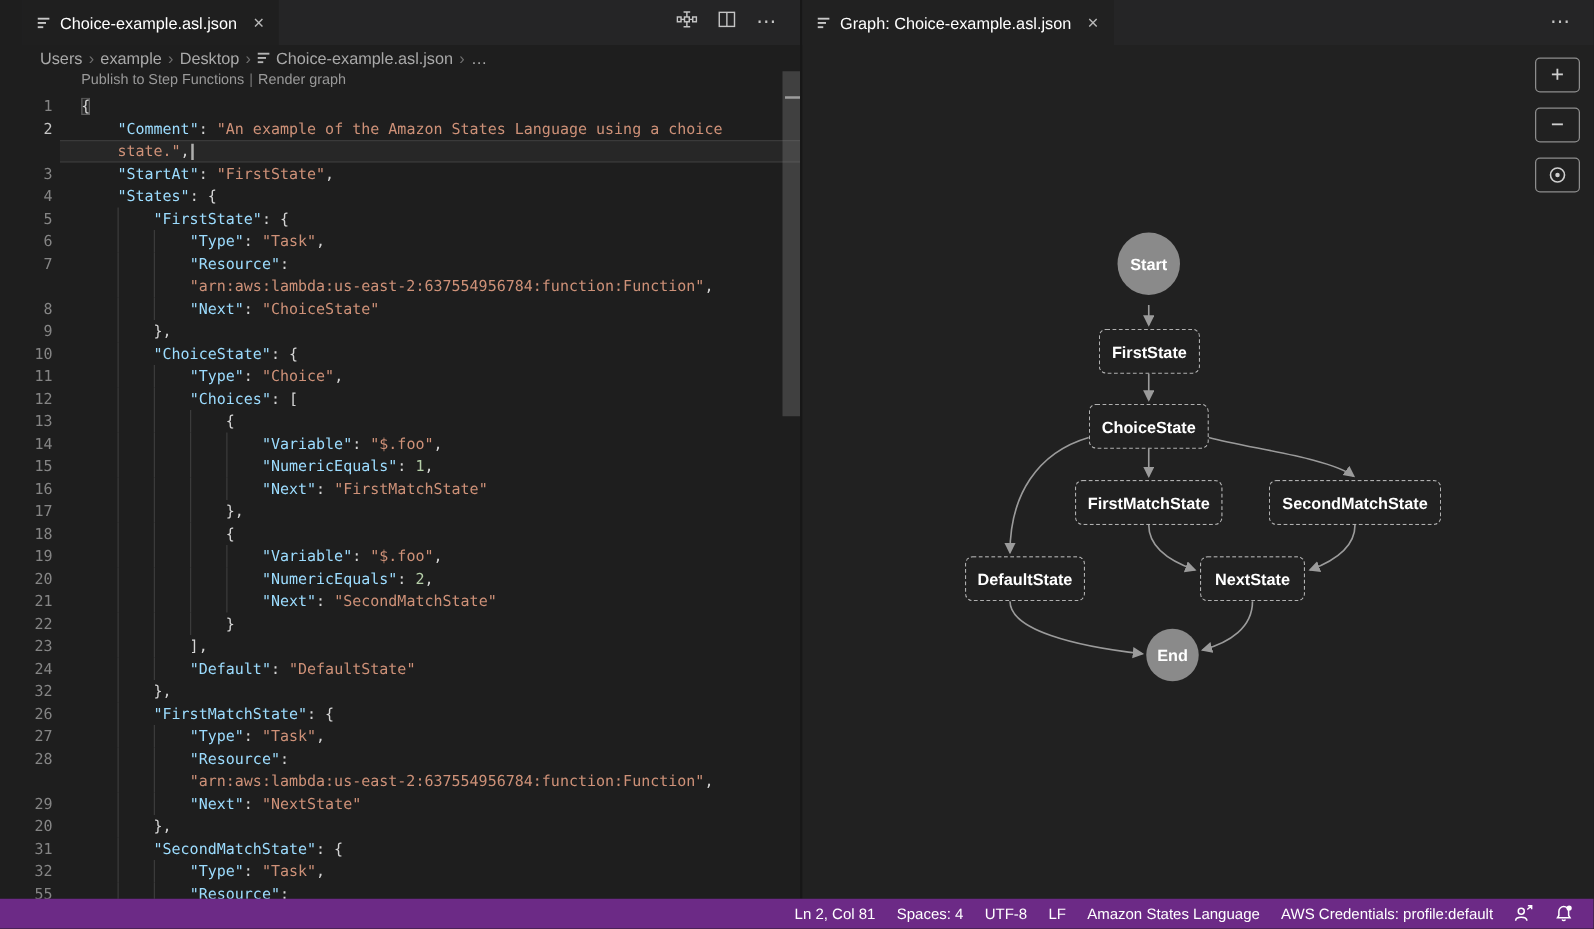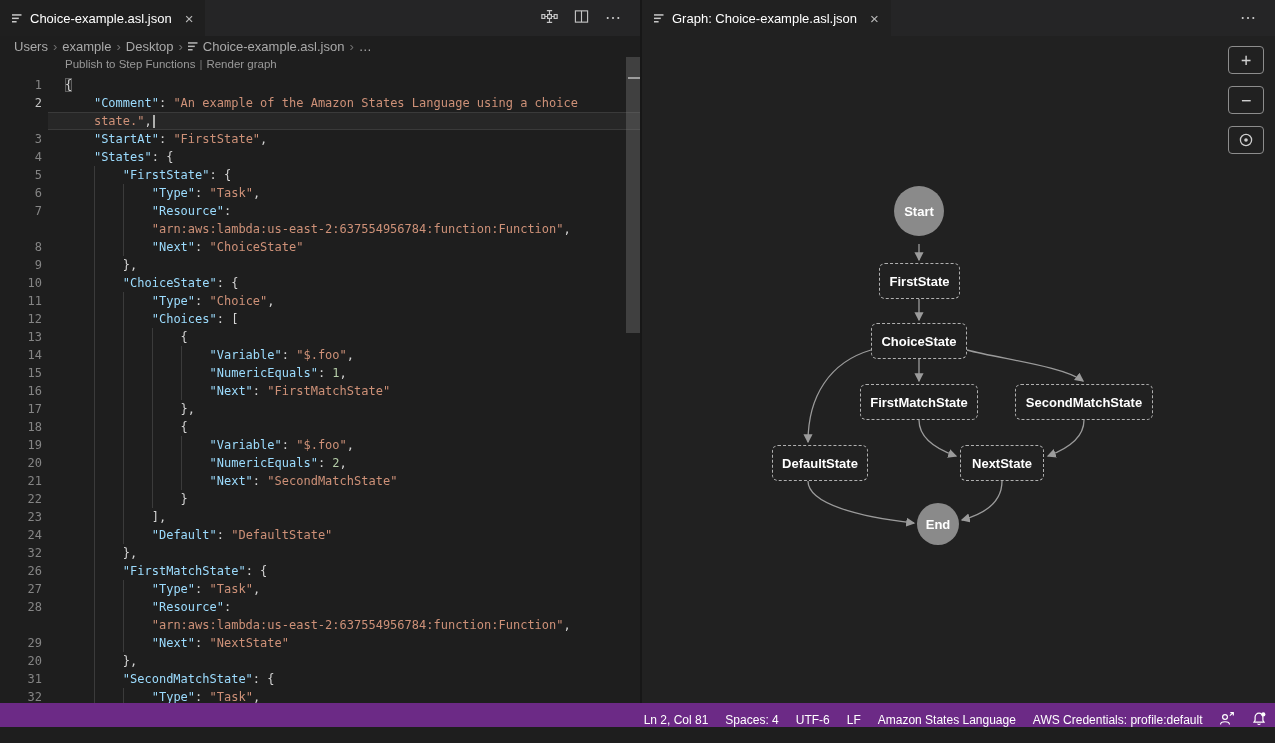--- a/index.html
+++ b/index.html
@@ -6,21 +6,21 @@
     --sb:#6C2A86; --key:#9CDCFE; --str:#CE9178; --num:#B5CEA8; --punct:#D4D4D4;
     --edge:#9B9B9B; --nodefill:#8A8A8A; --link:#3794FF; --dot:#4BB550;
   }
   *{box-sizing:border-box; margin:0; padding:0;}
   html,body{width:1275px;height:743px;overflow:hidden;background:#1e1e1e;
     font-family:"Liberation Sans",sans-serif; color:#ccc;}
   #app{position:relative;width:1275px;height:743px;}
 
   
   .pane{position:absolute;top:0;height:719px;background:#1e1e1e;}
-  .pane-left{left:0;width:640px;}
+  .pane-left{left:0;width:640px;padding-left:18px;}
   .pane-right{left:640px;width:635px;border-left:2px solid #171717;background:#212121;}
 
   
   .tabbar{height:36px;background:#252526;display:flex;align-items:stretch;position:relative;}
   .tab{display:flex;align-items:center;gap:7px;padding:0 12px;background:#1f1f1f;
        color:#fff;font-size:13px;white-space:nowrap;}
   .pane-right .tab{background:#212121;}
   .tab .close{color:#b9b9b9;font-size:15px;line-height:1;margin-left:6px;cursor:pointer;}
   .tab-actions{margin-left:auto;display:flex;align-items:center;gap:16px;padding-right:18px;color:#c5c5c5;}
   .tab-actions .more{font-size:16px;letter-spacing:1px;line-height:1;color:#c5c5c5;}
@@ -69,22 +69,22 @@
      border-radius:4px;background:transparent;color:#cfcfcf;display:flex;align-items:center;
      justify-content:center;font-size:17px;line-height:1;cursor:pointer;
      font-family:"DejaVu Sans Mono",monospace;}
   #zoom-in{top:10px;} #zoom-out{top:50px;} #zoom-center{top:90px;}
   .notif{position:absolute;left:13px;top:640px;width:212px;height:33px;border:1px solid #666;
      background:#222;display:flex;align-items:center;gap:9px;padding:0 11px;font-size:13px;color:#cfcfcf;}
   .notif .dot{width:9px;height:9px;border-radius:50%;background:var(--dot);flex:none;}
   .notif .view{color:var(--link);cursor:pointer;}
 
   
-  .statusbar{position:absolute;left:0;right:0;bottom:16px;height:24px;background:var(--sb);
-     display:flex;align-items:flex-end;justify-content:flex-end;padding-right:0;}
+  .statusbar{position:absolute;left:0;right:0;bottom:0;height:24px;background:var(--sb);
+     display:flex;align-items:center;justify-content:flex-end;padding-right:8px;}
   .sbi{color:#fff;font-size:12px;padding:0 8.5px;white-space:nowrap;cursor:pointer;}
   .sbicon{display:flex;align-items:center;padding:0 8px;cursor:pointer;}
 </style>
 </head>
 <body>
 
 <div id="app">
 
   <div class="pane pane-left">
     <div class="tabbar">
@@ -434,21 +434,21 @@
         <div class="gnode" style="left: 118px; top: 409px; width: 96px; height: 36px; margin-left: 12px;">DefaultState</div>
         <div class="gnode" style="left: 318px; top: 409px; width: 84px; height: 36px;">NextState</div>
         <div class="gcircle" style="left: 275px; top: 467px; height: 42px; width: 42px;">End</div>
       </div>
   </div>
 
   <div class="statusbar">
     <div id="status-items" style="display:flex;align-items:center;">
         <div class="sbi">Ln 2, Col 81</div>
         <div class="sbi">Spaces: 4</div>
-        <div class="sbi">UTF-6</div>
+        <div class="sbi">UTF-8</div>
         <div class="sbi">LF</div>
         <div class="sbi">Amazon States Language</div>
         <div class="sbi">AWS Credentials: profile:default</div>
       </div>
     <span class="sbicon">
       <svg width="16" height="16" viewBox="0 0 16 16" fill="none" stroke="#fff" stroke-width="1.2">
         <circle cx="6" cy="6" r="2.4"></circle>
         <path d="M1.5 13.5 C1.5 9.8 10.5 9.8 10.5 13.5"></path>
         <path d="M10.8 4.6 L14.3 1.6 M11.3 1.6 H14.3 V4.4"></path>
       </svg>

